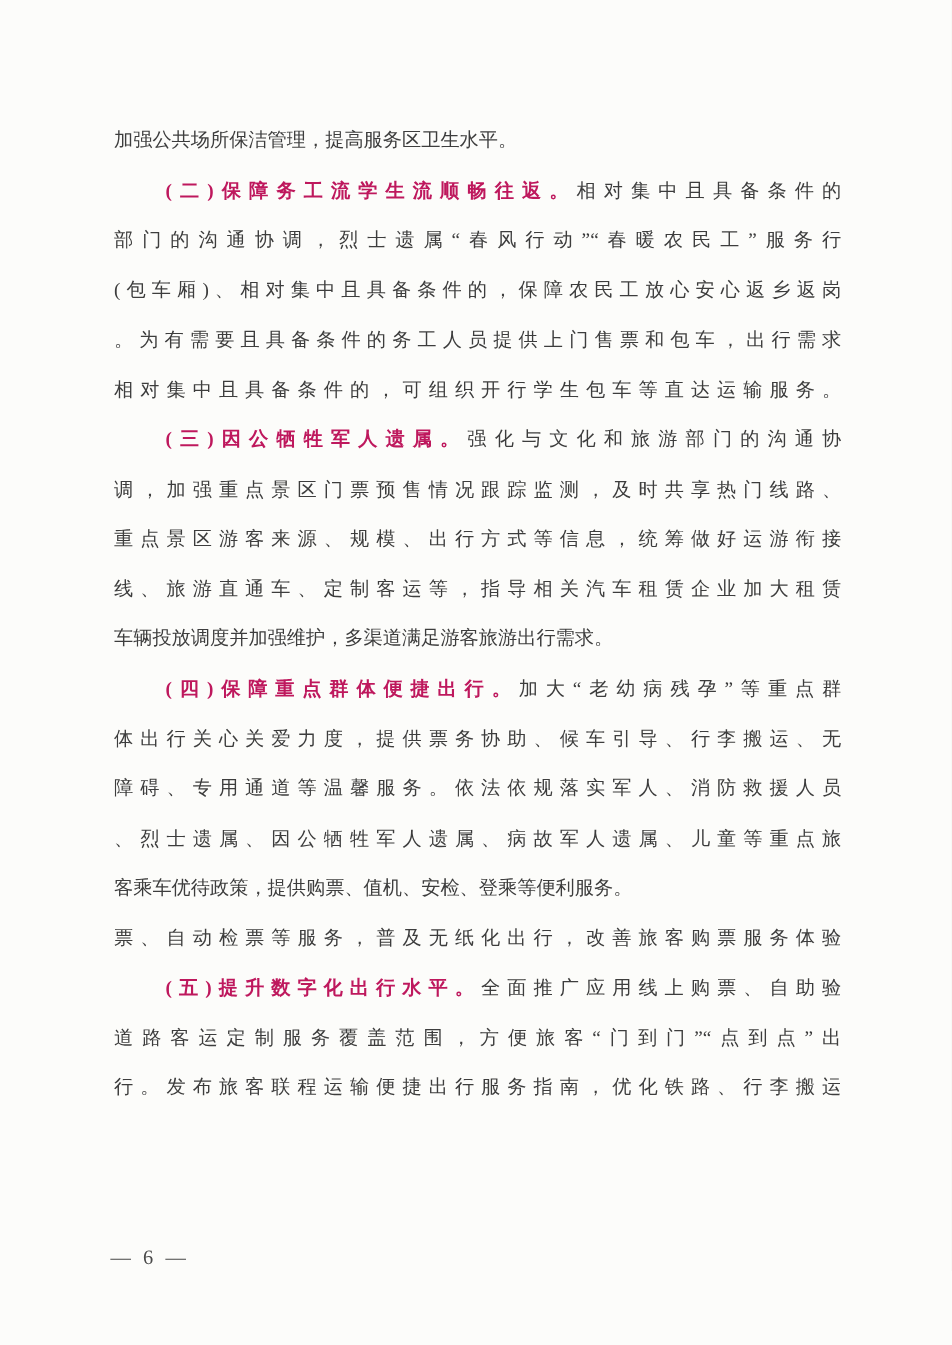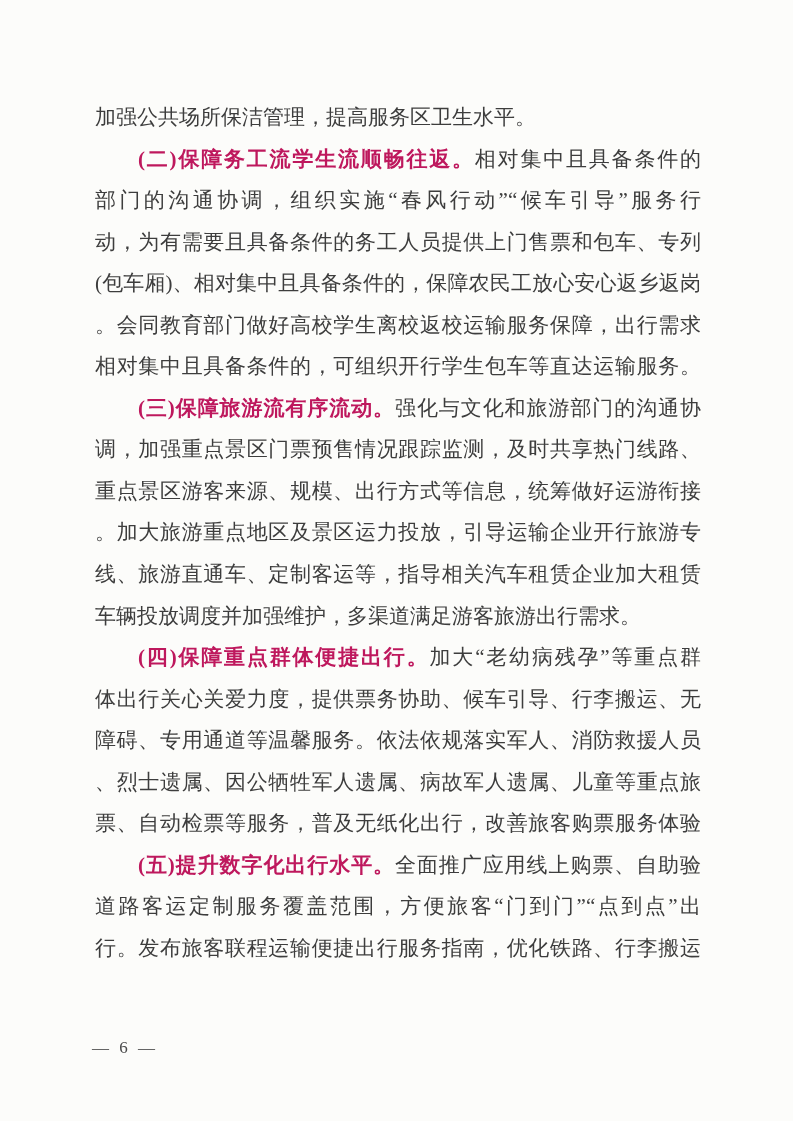--- a/index.html
+++ b/index.html
@@ -18,21 +18,21 @@
     position:absolute;
     left:95px;
     top:97px;
     width:606px;
     color:#3d3d3d;
   }
   .ln{
     display:block;
     height:41.55px;
     line-height:41.55px;
-    font-size:21px;
+    font-size:16px;
     white-space:nowrap;
     text-align:justify;
     overflow:visible;
     font-family:Liberation Serif, serif;
   }
   
   .j{
     white-space:normal;
     text-align:justify;
     text-align-last:justify;
@@ -66,41 +66,40 @@
 
 <div class="page">
   <main class="content">
 
     <section>
       <div class="ln last">加强公共场所保洁管理，提高服务区卫生水平。</div>
     </section>
 
     <section>
       <div class="ln j first"><span class="lead">(二)保障务工流学生流顺畅往返。</span><span>相对集中且具备条件的</span></div>
-      <div class="ln j">部门的沟通协调，组织实施“春风行动”“候车引导”服务行</div>
-      <div class="ln j">动，为有需要且具备条件的务工人员提供上门售票和包车、专列</div>
+      <div class="ln j">部门的沟通协调，烈士遗属“春风行动”“春暖农民工”服务行</div>
       <div class="ln j">(包车厢)、相对集中且具备条件的，保障农民工放心安心返乡返岗</div>
-      <div class="ln j">。会同教育部门做好高校学生离校返校运输服务保障，出行需求</div>
+      <div class="ln j">。为有需要且具备条件的务工人员提供上门售票和包车，出行需求</div>
       <div class="ln j">相对集中且具备条件的，可组织开行学生包车等直达运输服务。</div>
     </section>
 
     <section>
-      <div class="ln j first"><span class="lead">(三)保障旅游流有序流动。</span><span>强化与文化和旅游部门的沟通协</span></div>
+      <div class="ln j first"><span class="lead">(三)因公牺牲军人遗属。</span><span>强化与文化和旅游部门的沟通协</span></div>
       <div class="ln j">调，加强重点景区门票预售情况跟踪监测，及时共享热门线路、</div>
       <div class="ln j">重点景区游客来源、规模、出行方式等信息，统筹做好运游衔接</div>
-      <div class="ln j">。加大旅游重点地区及景区运力投放，引导运输企业开行旅游专</div>
       <div class="ln j">线、旅游直通车、定制客运等，指导相关汽车租赁企业加大租赁</div>
       <div class="ln last">车辆投放调度并加强维护，多渠道满足游客旅游出行需求。</div>
     </section>
 
     <section>
       <div class="ln j first"><span class="lead">(四)保障重点群体便捷出行。</span><span>加大“老幼病残孕”等重点群</span></div>
       <div class="ln j">体出行关心关爱力度，提供票务协助、候车引导、行李搬运、无</div>
       <div class="ln j">障碍、专用通道等温馨服务。依法依规落实军人、消防救援人员</div>
       <div class="ln j">、烈士遗属、因公牺牲军人遗属、病故军人遗属、儿童等重点旅</div>
+      <div class="ln last">客乘车优待政策，提供购票、值机、安检、登乘等便利服务。</div>
     </section>
 
     <section>
       <div class="ln j">票、自动检票等服务，普及无纸化出行，改善旅客购票服务体验</div>
       <div class="ln j first"><span class="lead">(五)提升数字化出行水平。</span><span>全面推广应用线上购票、自助验</span></div>
       <div class="ln j">道路客运定制服务覆盖范围，方便旅客“门到门”“点到点”出</div>
       <div class="ln j">行。发布旅客联程运输便捷出行服务指南，优化铁路、行李搬运</div>
     </section>
 
   </main>

